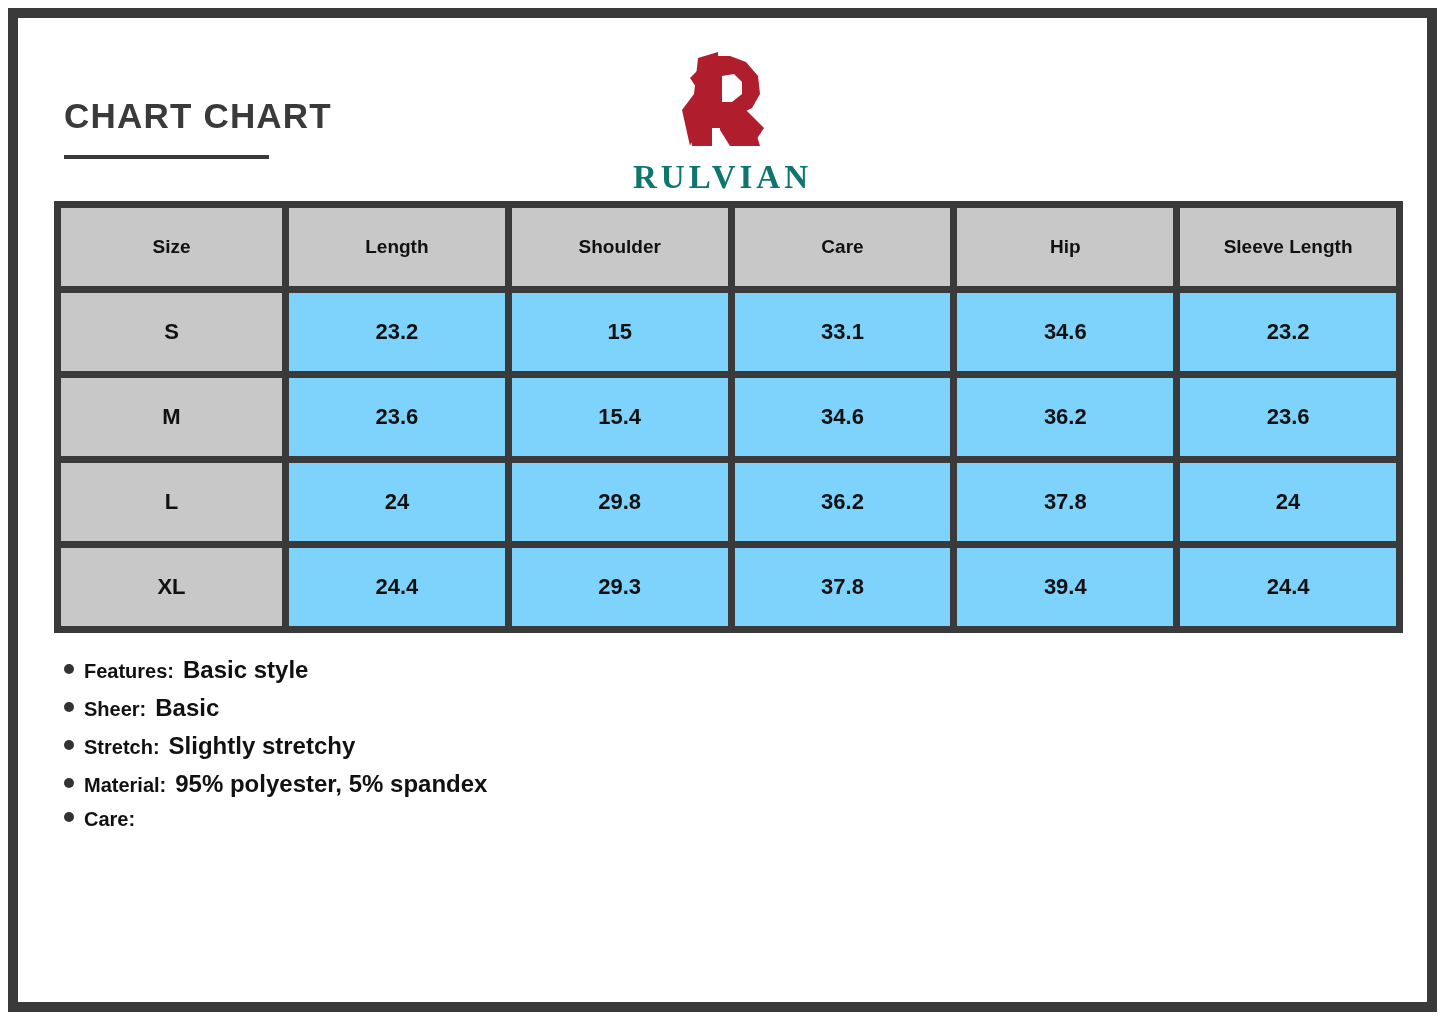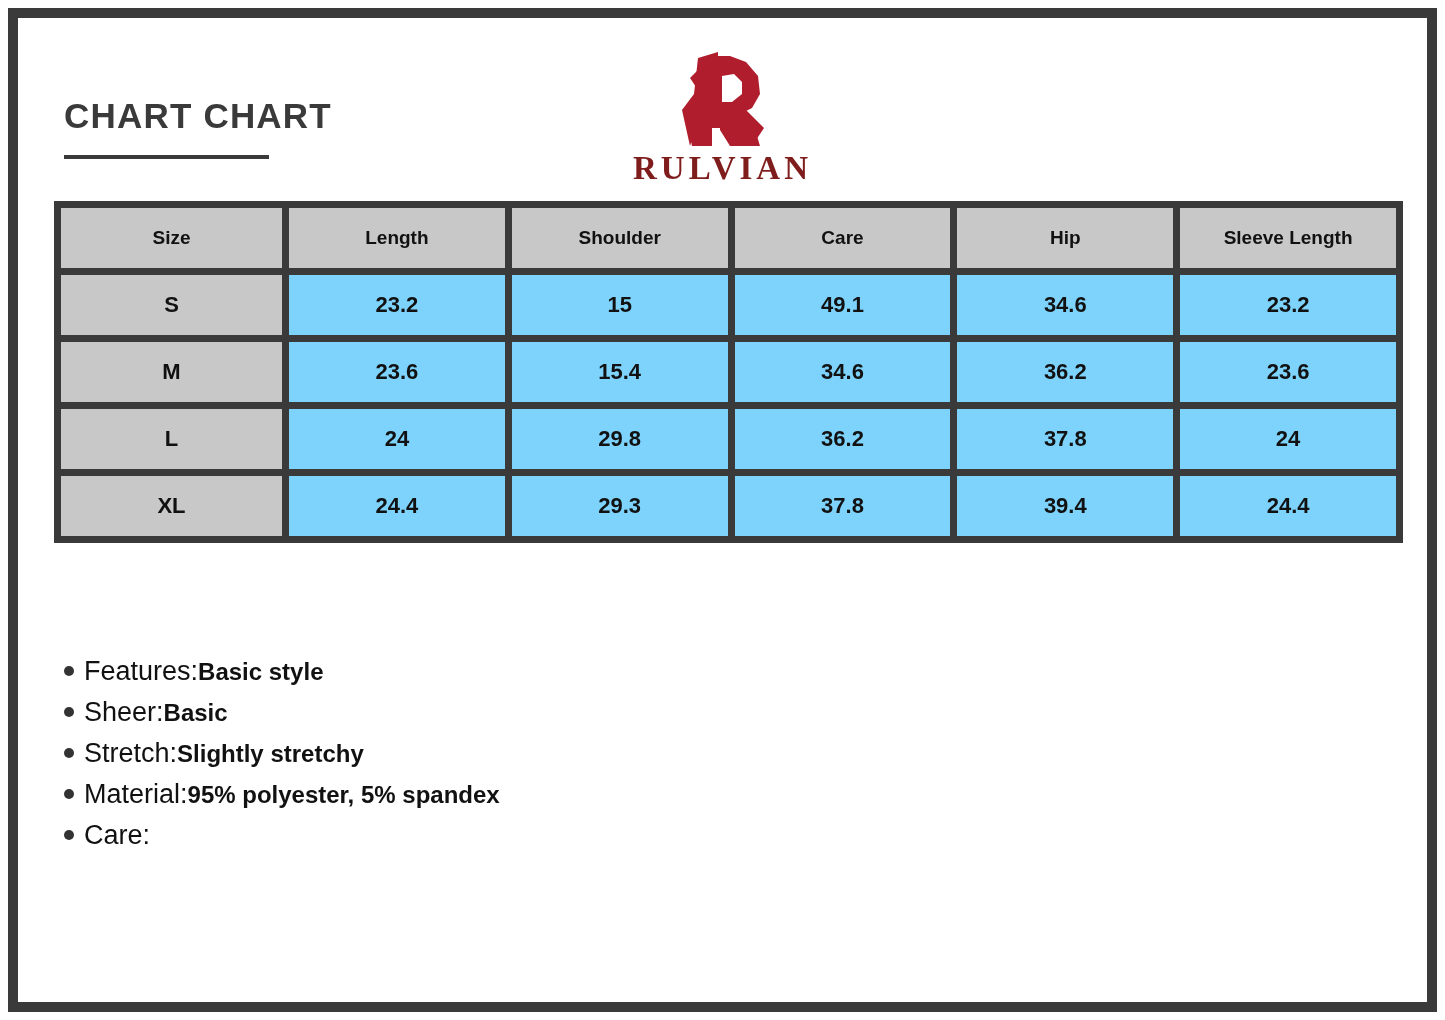--- a/index.html
+++ b/index.html
@@ -68,26 +68,26 @@
     text-align: center;
   }
   .logo-mark {
     display: block;
     margin: 0 auto;
     width: 110px;
     height: 98px;
   }
   .logo-word {
     display: block;
-    margin-top: 4px;
+    margin-top: 13px;
     font-family: "Liberation Serif", serif;
     font-size: 33px;
     font-weight: bold;
     letter-spacing: 4px;
-    color: #7f1d1d;
+    color: #0f766e;
     line-height: 1;
   }
 
   
   .table-wrap {
     position: absolute;
     left: 36px;
     top: 183px;
     width: 1349px;
   }
@@ -98,21 +98,21 @@
     background: #3a3a3a;
     table-layout: fixed;
   }
   table.size-table th,
   table.size-table td {
     text-align: center;
     vertical-align: middle;
     font-size: 20px;
     font-weight: bold;
     color: #111111;
-    height: 60px;
+    height: 78px;
     padding: 0 4px;
     box-sizing: border-box;
   }
   table.size-table th {
     background: #c8c8c8;
     font-size: 19px;
   }
   table.size-table td.size-cell {
     background: #c8c8c8;
     font-size: 22px;
@@ -141,23 +141,24 @@
     width: 10px;
     height: 10px;
     border-radius: 50%;
     background: #333333;
     margin-right: 10px;
     flex: 0 0 auto;
     position: relative;
     top: -4px;
   }
   .note-label {
-    font-size: 27px;
-    font-weight: normal;
+    font-size: 20px;
+    font-weight: bold;
     color: #111111;
+    margin-right: 9px;
   }
   .note-value {
     font-size: 24px;
     font-weight: bold;
     color: #111111;
     text-align: right;
   }
 </style>
 </head>
 <body>
@@ -203,21 +204,21 @@
               <th>Care</th>
               <th>Hip</th>
               <th>Sleeve Length</th>
             </tr>
           </thead>
           <tbody>
             <tr>
               <td class="size-cell">S</td>
               <td class="val-cell">23.2</td>
               <td class="val-cell">15</td>
-              <td class="val-cell">49.1</td>
+              <td class="val-cell">33.1</td>
               <td class="val-cell">34.6</td>
               <td class="val-cell">23.2</td>
             </tr>
             <tr>
               <td class="size-cell">M</td>
               <td class="val-cell">23.6</td>
               <td class="val-cell">15.4</td>
               <td class="val-cell">34.6</td>
               <td class="val-cell">36.2</td>
               <td class="val-cell">23.6</td>

